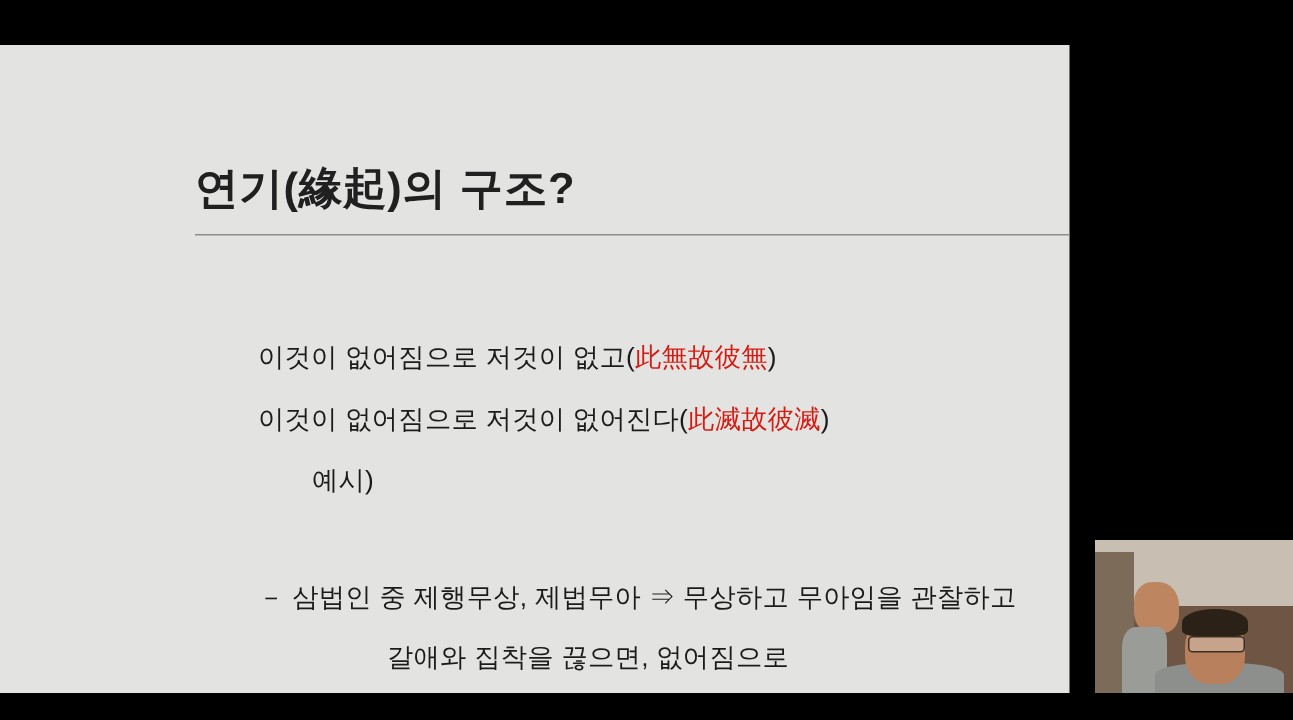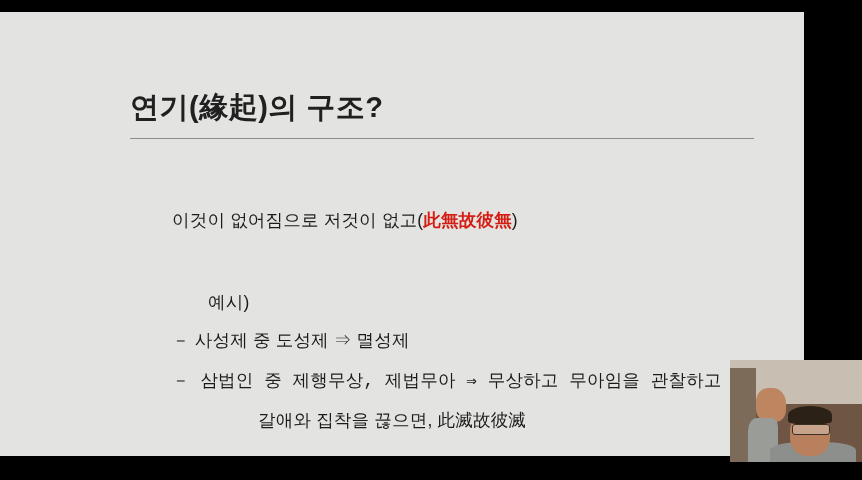--- a/index.html
+++ b/index.html
@@ -25,22 +25,22 @@
     left: 0;
     width: 862px;
     background: #000000;
   }
   .letterbox.top { top: 0; height: 18px; }
   .letterbox.bottom { bottom: 0; height: 18px; }
 
   #slide {
     position: absolute;
     left: 0;
-    top: 12px;
-    width: 804px;
+    top: 30px;
+    width: 713px;
     height: 444px;
     background: #e3e3e1;
     overflow: hidden;
   }
 
   #title {
     position: absolute;
     left: 130px;
     top: 76px;
     font-size: 29px;
@@ -64,26 +64,26 @@
     font-size: 17.5px;
     color: #1b1b1b;
     white-space: nowrap;
     letter-spacing: 0.2px;
   }
   .line-1 { left: 139px; top: 157px; }
   .line-2 { left: 172px; top: 196px; }
   .line-3 { left: 172px; top: 237px; }
   .line-4 { left: 172px; top: 278px; margin-left: 36px; }
   .line-5 { left: 172px; top: 316px; }
-  .line-6 { left: 172px; top: 356px; font-family: Liberation Mono, monospace; }
+  .line-6 { left: 172px; top: 356px; }
   .line-7 { left: 258px; top: 396px; }
 
   .hanja-red {
     color: #d51c13;
-    font-weight: bold;
+    font-weight: normal;
     text-align: center;
   }
 
   
   #webcam {
     position: absolute;
     right: 0;
     bottom: 18px;
     width: 132px;
     height: 102px;
@@ -160,25 +160,25 @@
   <div class="letterbox top"></div>
 
   <div id="slide">
 
     <div id="title">연기(緣起)의 구조?</div>
     <div id="title-rule"></div>
 
 
     <div class="body-line line-2"><span>이것이 없어짐으로 저것이 없고(</span><span class="hanja-red">此無故彼無</span><span>)</span></div>
 
+    <div class="body-line line-3"><span>이것이 없어짐으로 저것이 없어진다(</span><span class="hanja-red">此滅故彼滅</span><span>)</span></div>
 
     <div class="body-line line-4">예시)</div>
-    <div class="body-line line-5">－ 사성제 중 도성제 ⇒ 멸성제</div>
     <div class="body-line line-6">－ 삼법인 중 제행무상, 제법무아 ⇒ 무상하고 무아임을 관찰하고</div>
-    <div class="body-line line-7">갈애와 집착을 끊으면, 此滅故彼滅</div>
+    <div class="body-line line-7">갈애와 집착을 끊으면, 없어짐으로</div>
 
   </div>
 
   <div id="webcam">
     <div class="wc-wall"></div>
     <div class="wc-wall2"></div>
     <div class="wc-door"></div>
     <div class="wc-hand"></div>
     <div class="wc-arm"></div>
     <div class="wc-shoulder"></div>

